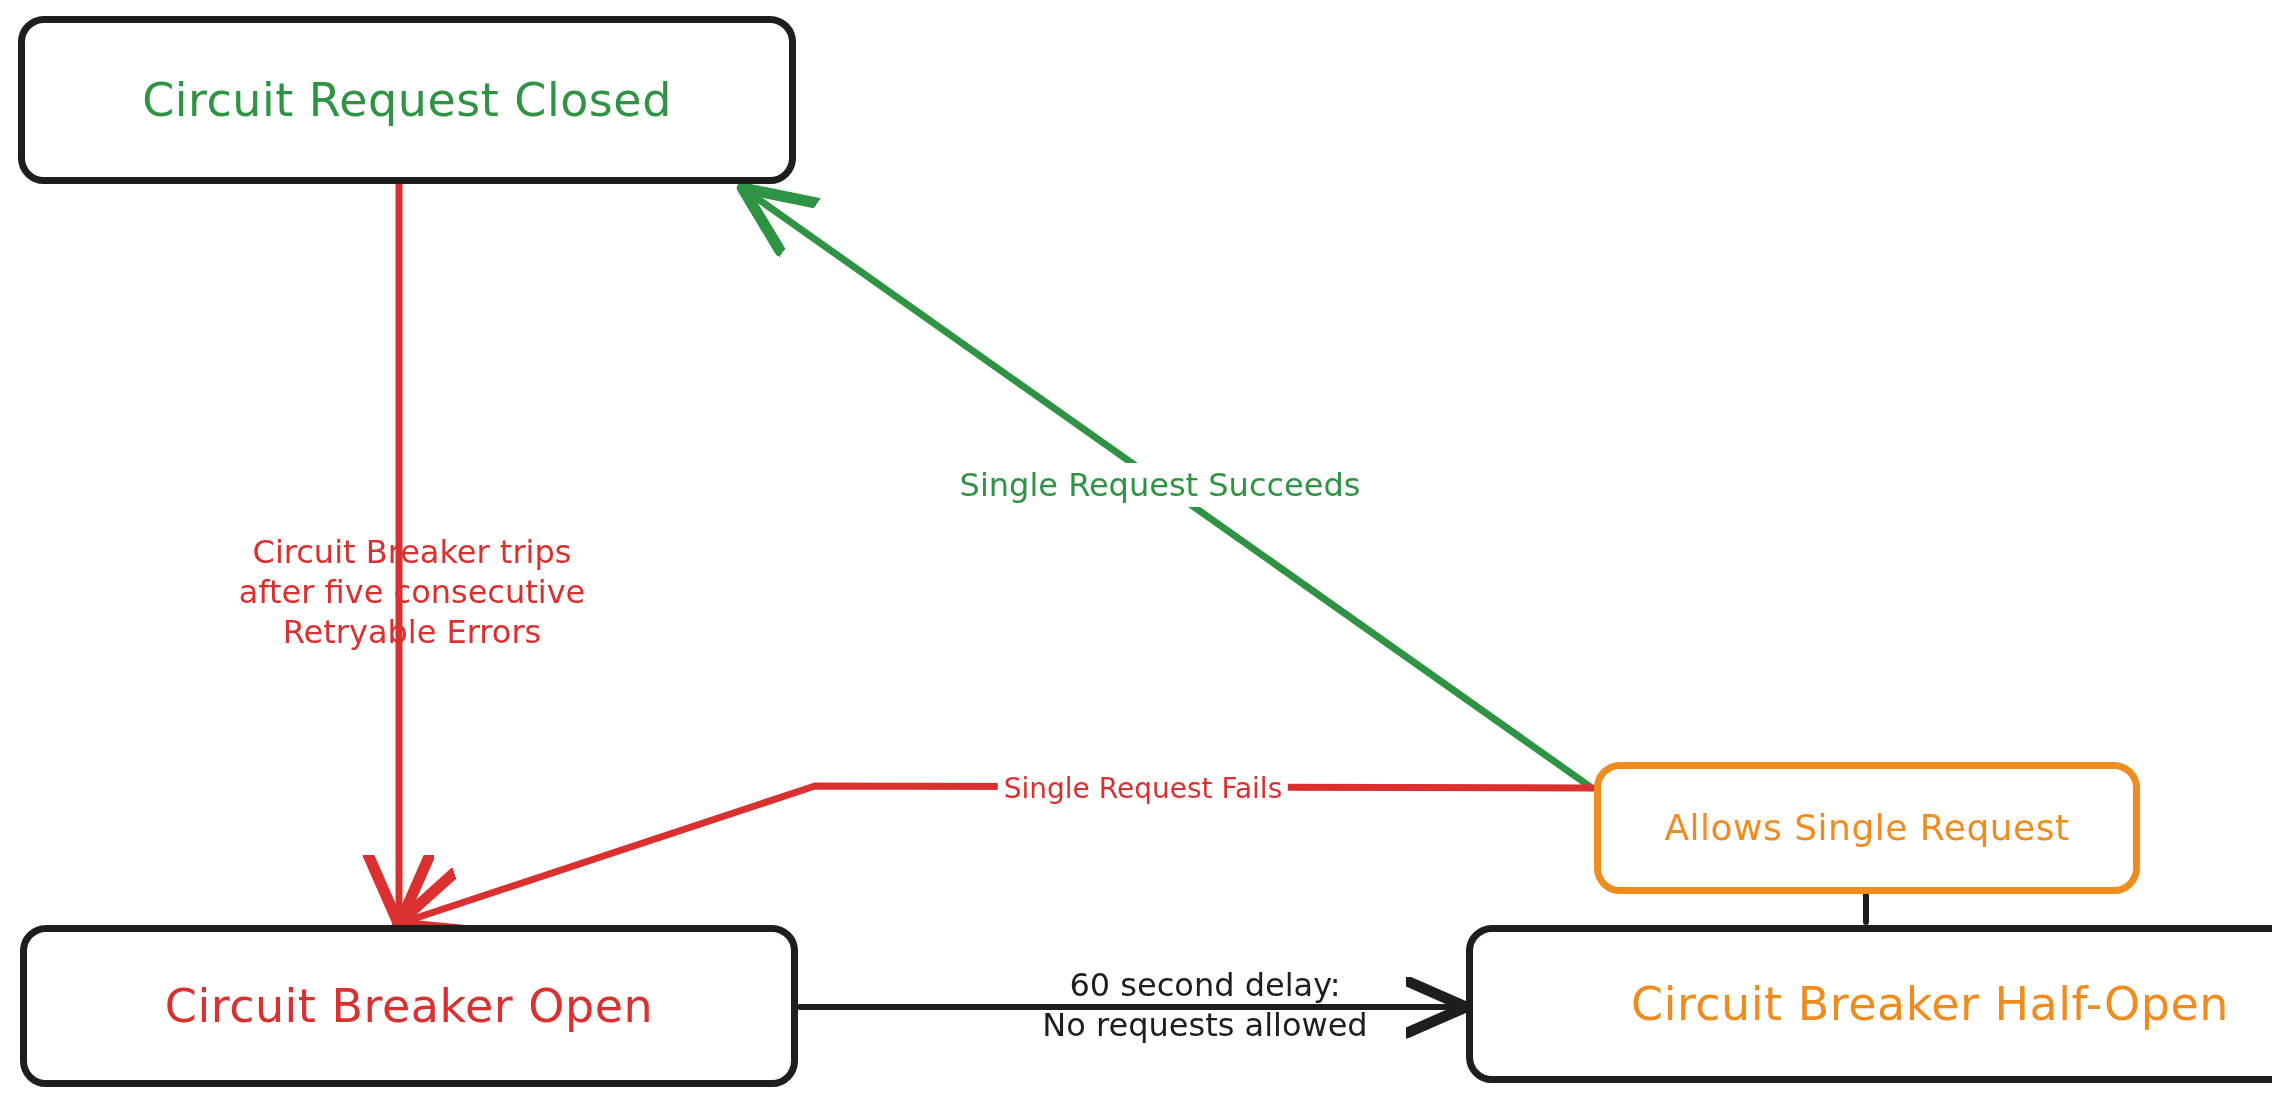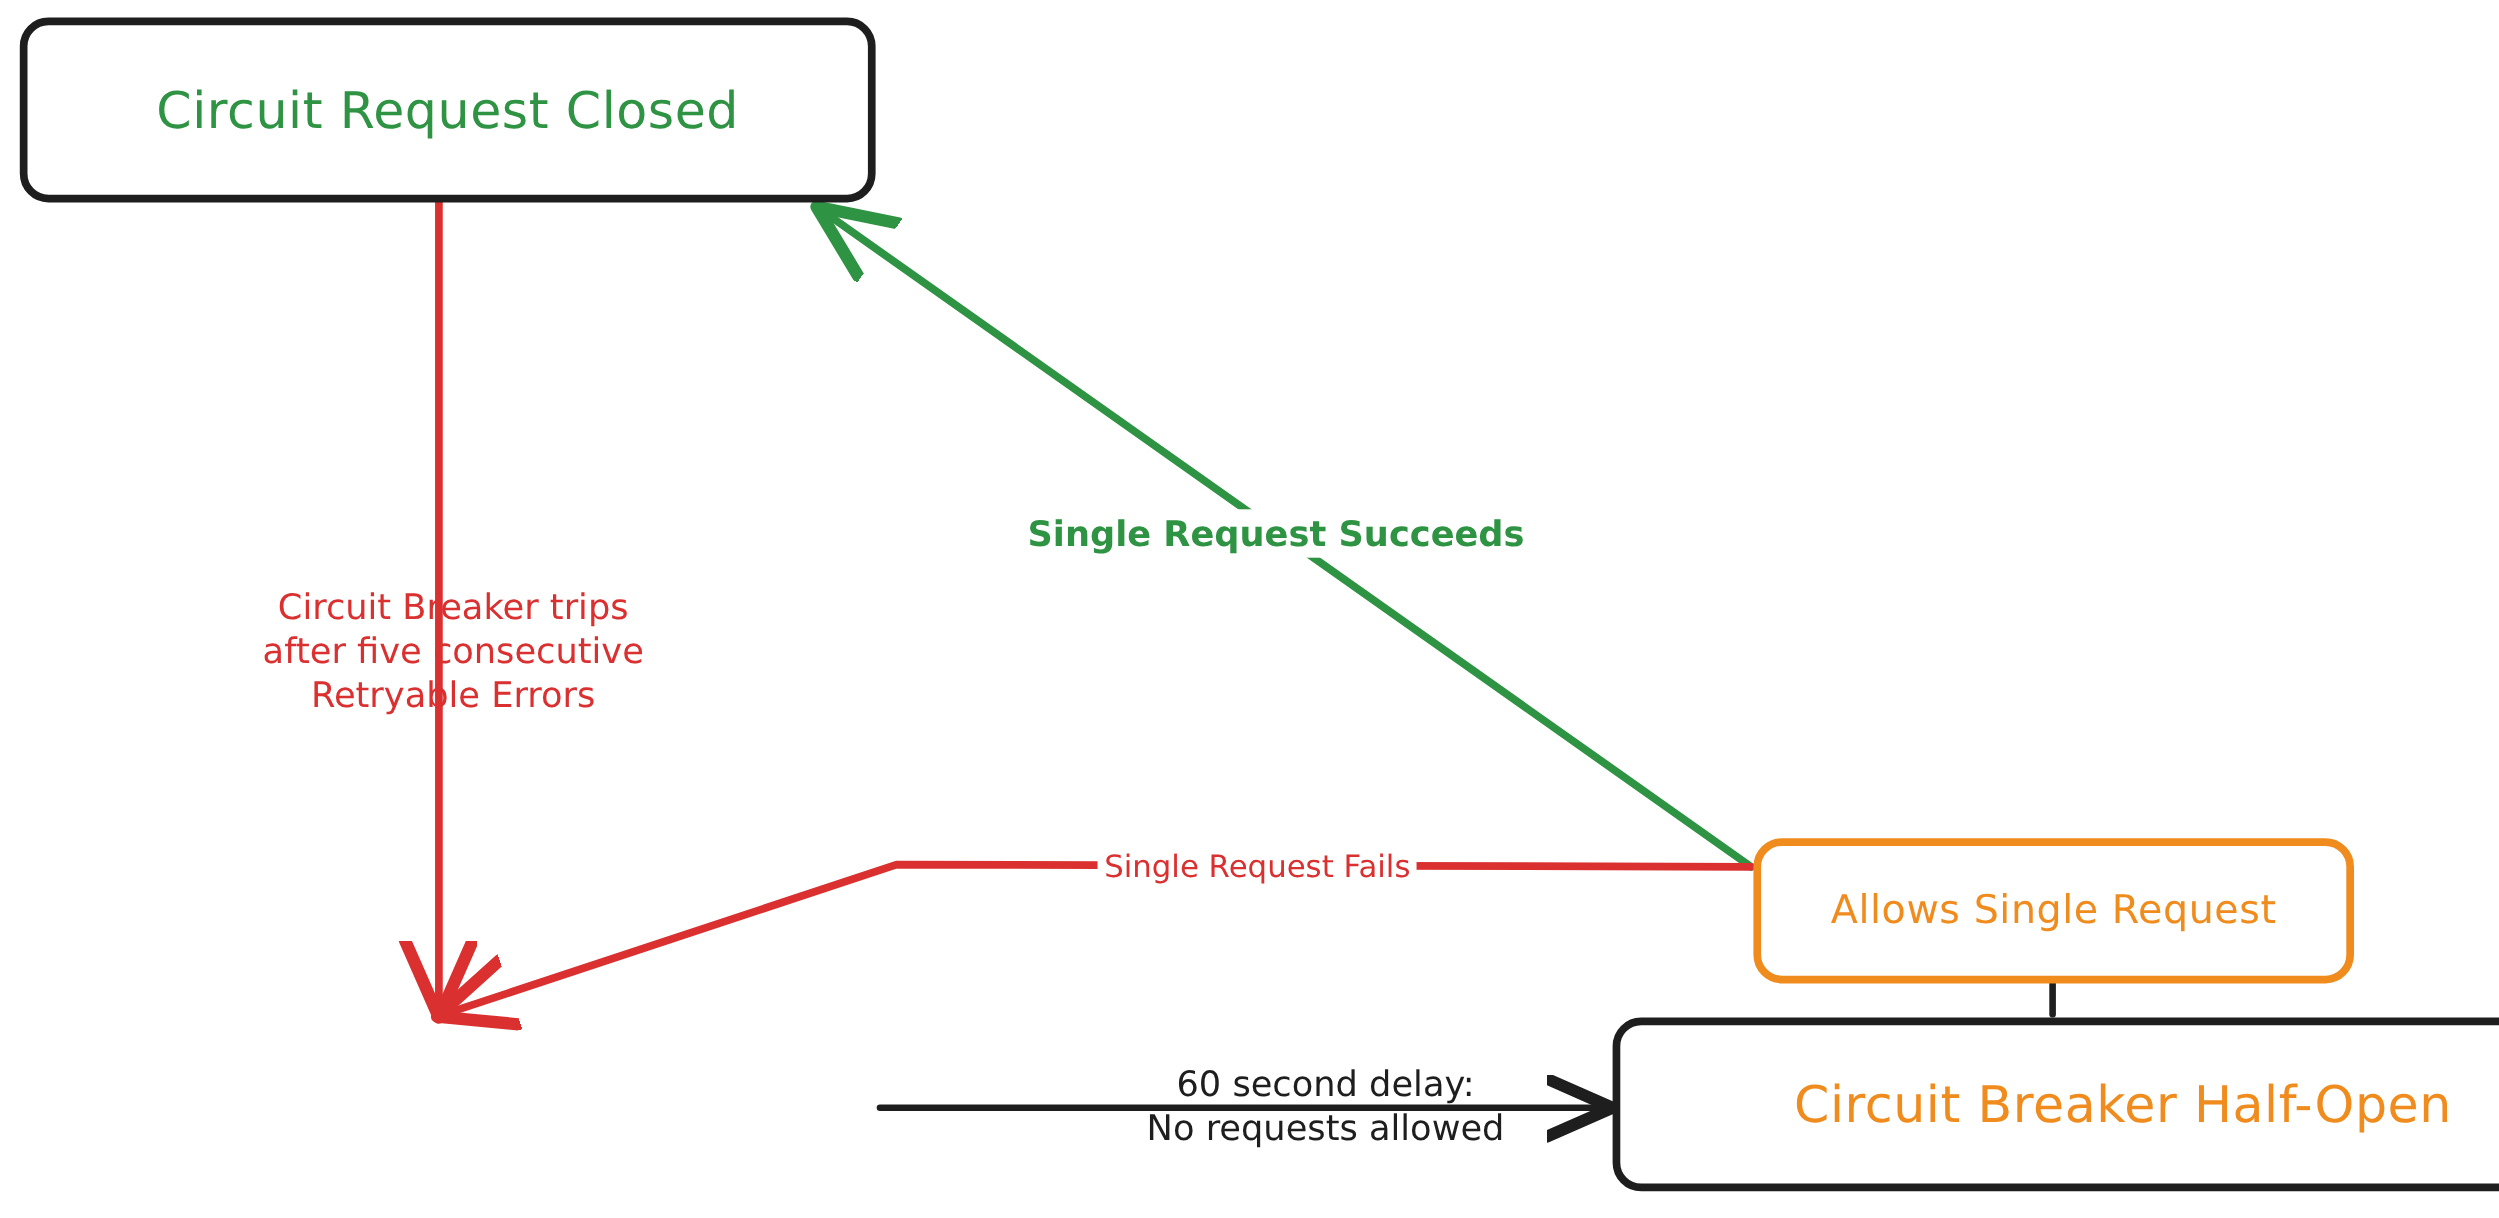--- a/index.html
+++ b/index.html
@@ -76,21 +76,20 @@
   }
   .el-red {
     color: #db3030;
     font-size: 32px;
   }
   .el-green {
     color: #2e9342;
     font-size: 32px;
     background: #ffffff;
     padding: 2px 10px;
-    font-weight: bold;
   }
   .el-black {
     color: #1e1e1e;
     font-size: 32px;
     margin-left: 48px;
   }
   .el-redfail {
     color: #db3030;
     font-size: 28px;
     background: #ffffff;
@@ -123,20 +122,23 @@
 
     <path d="M 800,1007 L 1460,1007" fill="none" stroke="#1e1e1e" stroke-width="6" stroke-linecap="round" marker-end="url(#arrow-black)"></path>
 
     <path d="M 1866,922 L 1866,866" fill="none" stroke="#1e1e1e" stroke-width="6" stroke-linecap="round"></path>
   </svg>
 
   <div class="node node-black" style="left:18px; top:16px; width:778px; height:168px;">
     <div class="node-label lbl-closed">Circuit Request Closed</div>
   </div>
 
+  <div class="node node-black" style="left:20px; top:925px; width:778px; height:162px;">
+    <div class="node-label lbl-open">Circuit Breaker Open</div>
+  </div>
 
   <div class="node node-black" style="left:1466px; top:925px; width:928px; height:158px;">
     <div class="node-label lbl-halfopen">Circuit Breaker Half-Open</div>
   </div>
 
   <div class="node node-orange" style="left:1594px; top:762px; width:546px; height:132px;">
     <div class="node-label lbl-allows">Allows Single Request</div>
   </div>
 
   <div class="edge-label el-red" style="left:412px; top:555px;margin-top:37px;">

